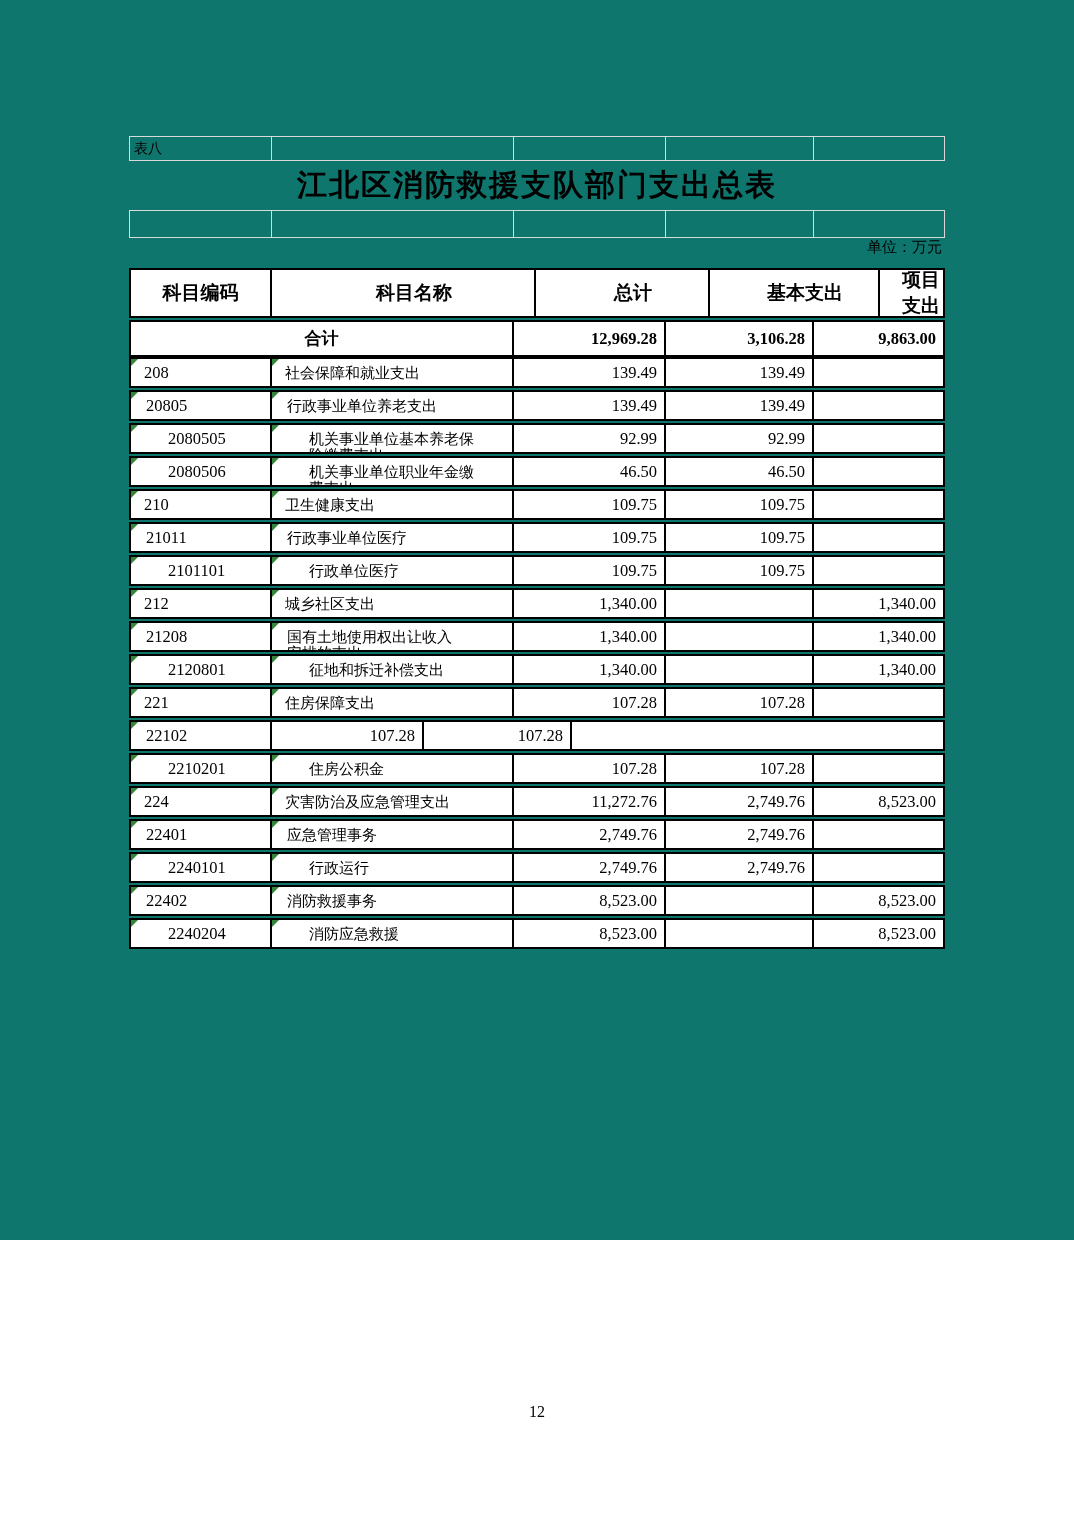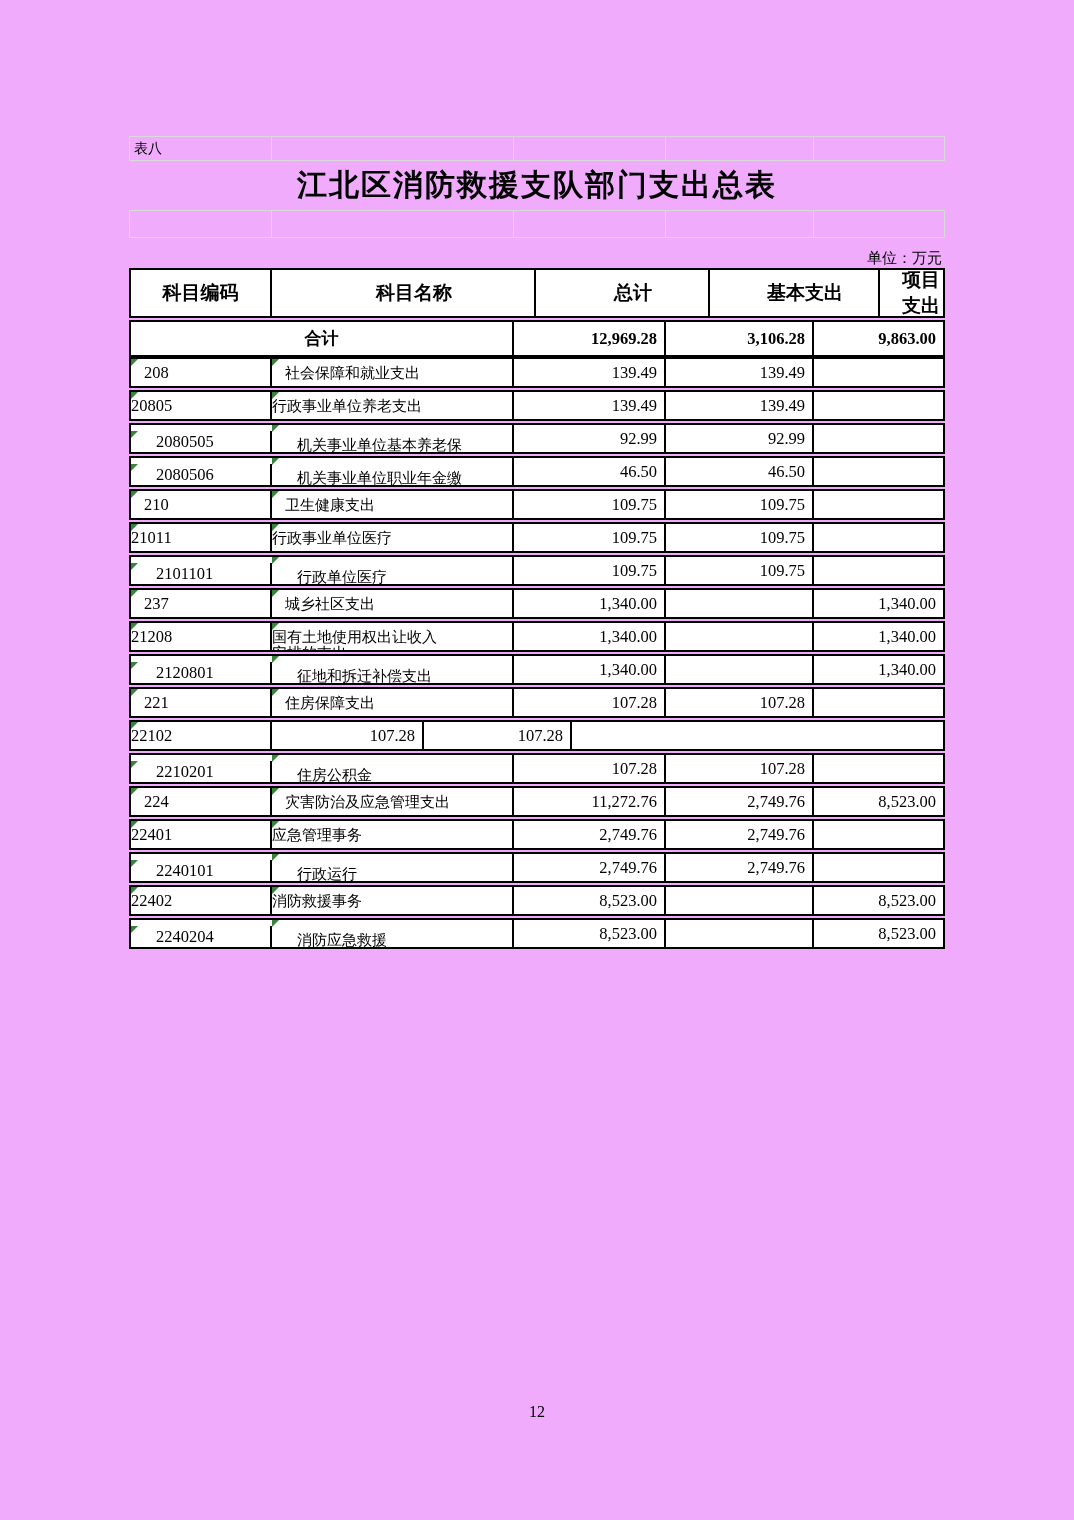--- a/index.html
+++ b/index.html
@@ -2,40 +2,40 @@
 <html><head>
 <meta charset="utf-8">
 <style>
   * { margin:0; padding:0; box-sizing:border-box; }
   html,body { background:#ffffff; }
   body {
     width:1074px; height:1520px; position:relative;
     font-family:"Liberation Serif","DejaVu Serif",serif;
     color:#000;
   }
-  .page { position:absolute; left:0; top:0; width:1074px; height:1520px; background:#f0abfc; }
+  .page { position:absolute; left:0; top:0; width:1074px; height:1240px; background:#0f766e; }
   .sheet { position:absolute; left:129px; top:136px; width:816px; }
 
   
   .grid-row { display:flex; border-bottom:1px solid #d9d9d9; }
   .grid-row.first { border-top:1px solid #d9d9d9; }
   .grid-cell { border-right:1px solid #d9d9d9; height:100%; }
   .grid-cell.c0 { border-left:1px solid #d9d9d9; }
   .row-a { height:25px; align-items:center; }
   .row-a .c0 { display:flex; align-items:center; padding-left:4px;
                font-size:14px; }
   .row-empty { height:27px; }
   .c0 { width:143px; } .c1 { width:242px; } .c2 { width:152px; }
   .c3 { width:148px; } .c4 { width:131px; border-right:1px solid #d9d9d9; }
 
   .title-row { height:50px; border-bottom:1px solid #d9d9d9;
                display:flex; align-items:center; justify-content:center; }
   .title-text { font-size:30px; font-weight:bold; letter-spacing:2px;
                 font-family:"Liberation Serif","DejaVu Serif",serif; }
-  .unit-row { height:30px; display:flex; align-items:flex-end;
+  .unit-row { height:30px; display:flex; align-items:flex-start;
               justify-content:flex-end; padding-right:3px; font-size:15px; }
 
   
   .tbl-block { border:2px solid #000; display:flex; width:816px; background:#fff; }
   .tbl-block + .tbl-block { margin-top:2px; }
   .cell { border-right:2px solid #000; position:relative; overflow:hidden; }
   .cell:last-child { border-right:none; flex:1; }
 
   .header-row { height:50px;gap:22px; }
   .header-row .cell { display:flex; align-items:center; justify-content:center;
@@ -56,21 +56,21 @@
   .num { display:flex; align-items:center; justify-content:flex-end;
          padding-right:7px; font-size:16.5px;
          font-family:Liberation Serif, serif; }
 
   .code-cell { display:flex; align-items:center; font-size:16.5px; }
   .name-cell { font-size:15px; }
   .name-cell .line1 { position:absolute; left:0; right:0; top:50%;
                       transform:translateY(-50%); white-space:nowrap; }
   .name-cell .line2 { position:absolute; left:0; right:0; top:21px;
                       white-space:nowrap; }
-  .ind-1 { padding-left:13px; } .ind-2 { } .ind-3 { padding-left:25px;margin-top:6px; }
+  .ind-1 { padding-left:13px; } .ind-2 { padding-left:15px; } .ind-3 { padding-left:37px; }
 
   .tri { position:absolute; top:0; left:0; width:0; height:0;
          border-top:7px solid #35863b; border-right:7px solid transparent; }
 
   .page-num { position:absolute; left:0; right:0; top:1403px; text-align:center;
               font-size:16px; font-family:"Liberation Serif","DejaVu Serif",serif; }
 </style>
 </head>
 <body>
 
@@ -211,21 +211,21 @@
       <span class="line1 ind-3">行政单位医疗</span>
 
     </div>
     <div class="cell num w-total">109.75</div>
     <div class="cell num w-basic">109.75</div>
     <div class="cell num"></div>
   </div>
         <div class="tbl-block data-row">
     <div class="cell code-cell w-code ind-1">
       <span class="tri"></span>
-      <span>237</span>
+      <span>212</span>
     </div>
     <div class="cell name-cell w-name">
       <span class="tri"></span>
       <span class="line1 ind-1">城乡社区支出</span>
 
     </div>
     <div class="cell num w-total">1,340.00</div>
     <div class="cell num w-basic"></div>
     <div class="cell num">1,340.00</div>
   </div>

